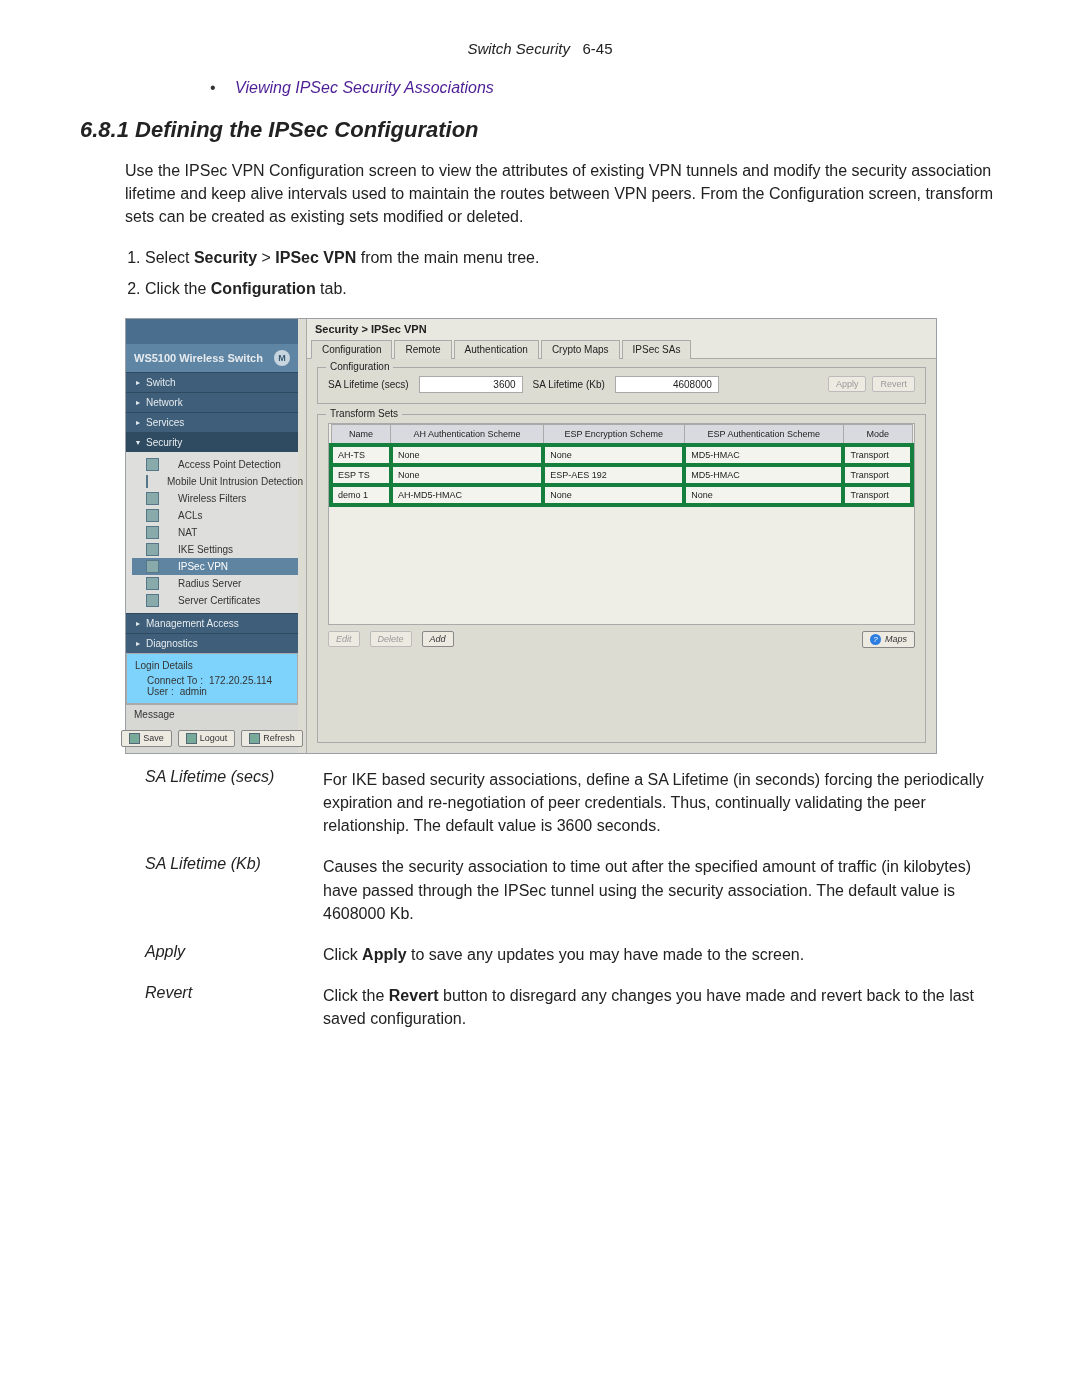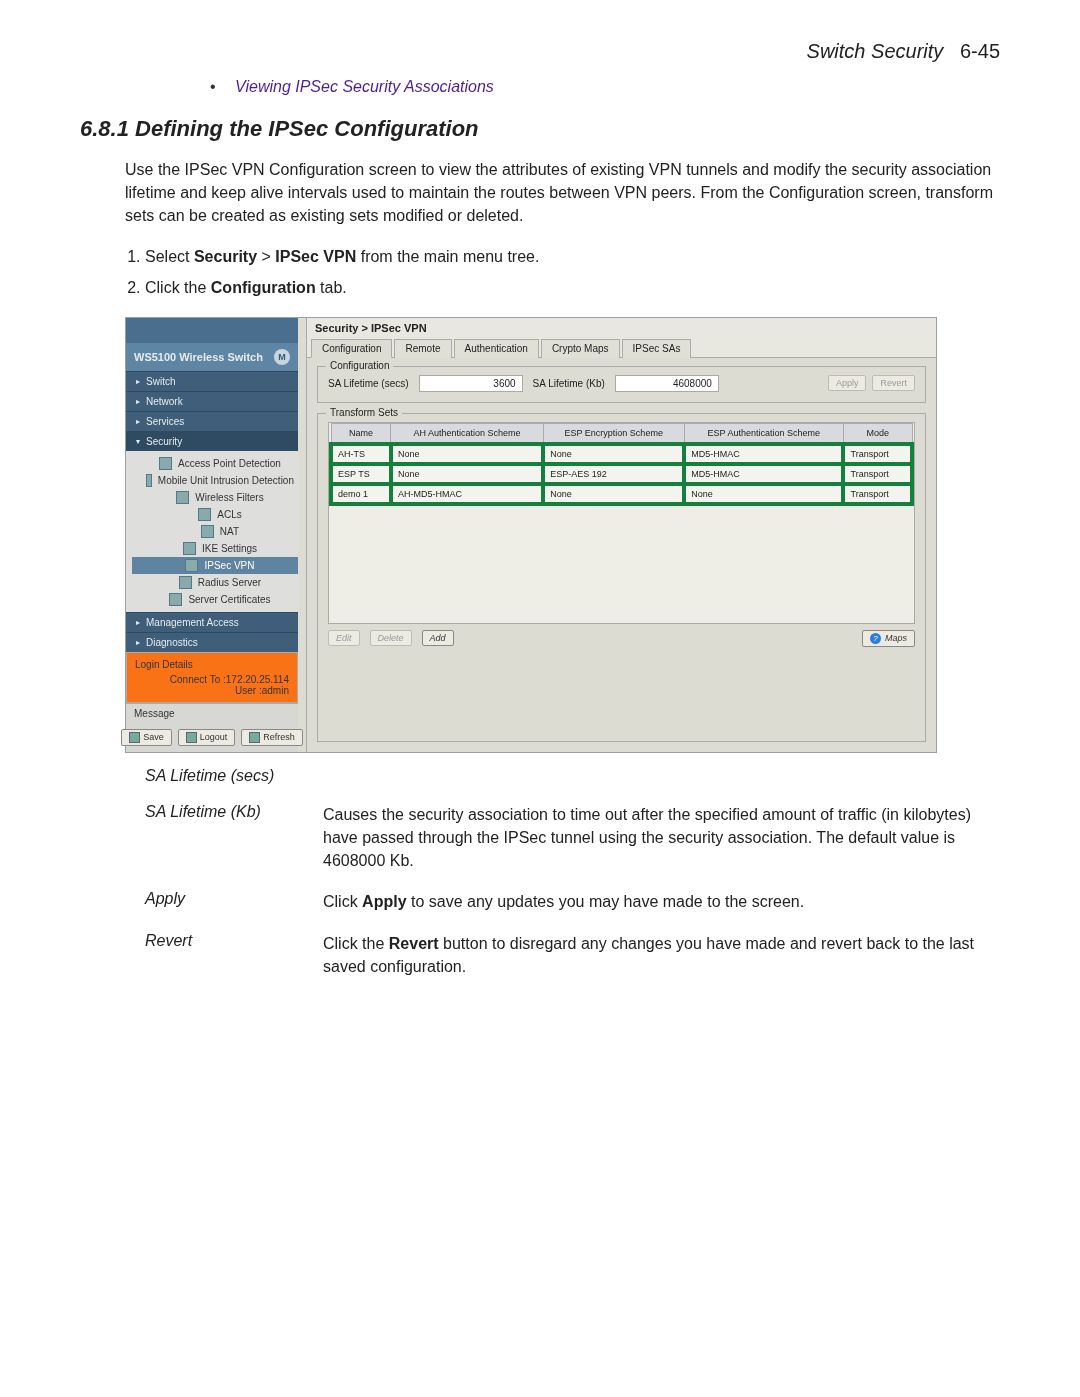--- a/index.html
+++ b/index.html
@@ -7,23 +7,23 @@
     font-family:Arial,Helvetica,sans-serif;
     background:#fff;
     color:#222;
   }
   .page{
     width:1080px;
     padding:40px 80px 80px 80px;
     box-sizing:border-box;
   }
   .page-header{
-    text-align:right;
-    font-size:20px;
-    margin-bottom:15px;
+    text-align:center;
+    font-size:15px;
+    margin-bottom:22px;
   }
   .page-header .title{font-style:italic;}
   .bullet-line{
     margin-left:130px;
     margin-bottom:18px;
   }
   .bullet-line .dot{color:#333;margin-right:8px;}
   .bullet-line a{
     color:#4c1d95;
     font-style:italic;
@@ -91,34 +91,33 @@
   }
   .nav-head.open{background:#2f4b62;}
   .tri{font-size:8px;}
   .tree{
     background:#dedfdc;
     color:#333;
     padding:4px 0 4px 6px;
   }
   .tree .item{
     padding:2px 4px 2px 14px;
-    display:flex;align-items:center;gap:6px;
+    display:flex;align-items:center;gap:19px;
     white-space:nowrap;
-    justify-content:center;
   }
   .tree .item.sel{background:#5f84a1;color:#fff;}
   .tree .ico{
     width:11px;height:11px;background:#8aa;display:inline-block;border:1px solid #578;
   }
   .login{
-    background:#f97316;color:#333;
+    background:#7dd3fc;color:#333;
     padding:6px 8px;border:1px solid #aaa;margin:0;
   }
   .login-title{font-size:10px;margin-bottom:4px;}
-  .login-line{display:flex;margin-left:12px;justify-content:flex-end;}
+  .login-line{display:flex;gap:6px;margin-left:12px;}
   .msg{background:#d7d8d3;color:#333;padding:4px 8px;flex:1;border-top:1px solid #aaa;}
   .bottom-btns{
     background:#d7d8d3;padding:6px;display:flex;gap:6px;justify-content:center;
   }
   .minibtn{
     background:#eceae1;border:1px solid #888;border-radius:2px;padding:2px 7px;font-size:9px;
     display:flex;align-items:center;gap:3px;color:#333;
   }
   .minibtn.disabled{color:#999;border-color:#bbb;}
   .mico{width:9px;height:9px;background:#7a9;display:inline-block;border:1px solid #567;}
@@ -373,20 +372,21 @@
       </div>
     </div>
   </div>
  </div>
 </div>
 
 
 <div class="defs">
   <div class="row">
     <div class="term">SA Lifetime (secs)</div>
+    <div class="desc">For IKE based security associations, define a SA Lifetime (in seconds) forcing the periodically expiration and re-negotiation of peer credentials. Thus, continually validating the peer relationship. The default value is 3600 seconds.</div>
   </div>
   <div class="row">
     <div class="term">SA Lifetime (Kb)</div>
     <div class="desc">Causes the security association to time out after the specified amount of traffic (in kilobytes) have passed through the IPSec tunnel using the security association. The default value is 4608000 Kb.</div>
   </div>
   <div class="row">
     <div class="term">Apply</div>
     <div class="desc">
       <span>Click </span><span class="bold">Apply</span><span> to save any updates you may have made to the screen.</span>
     </div>

